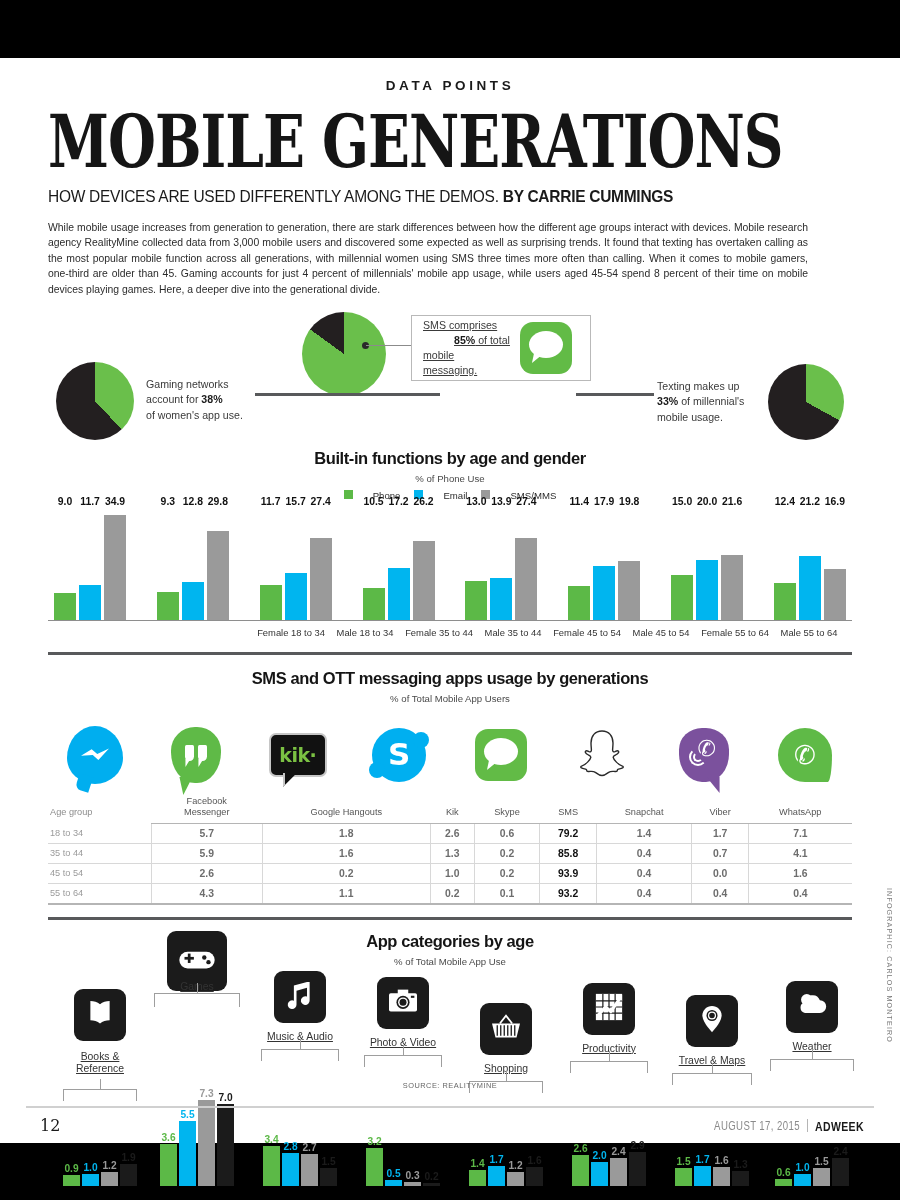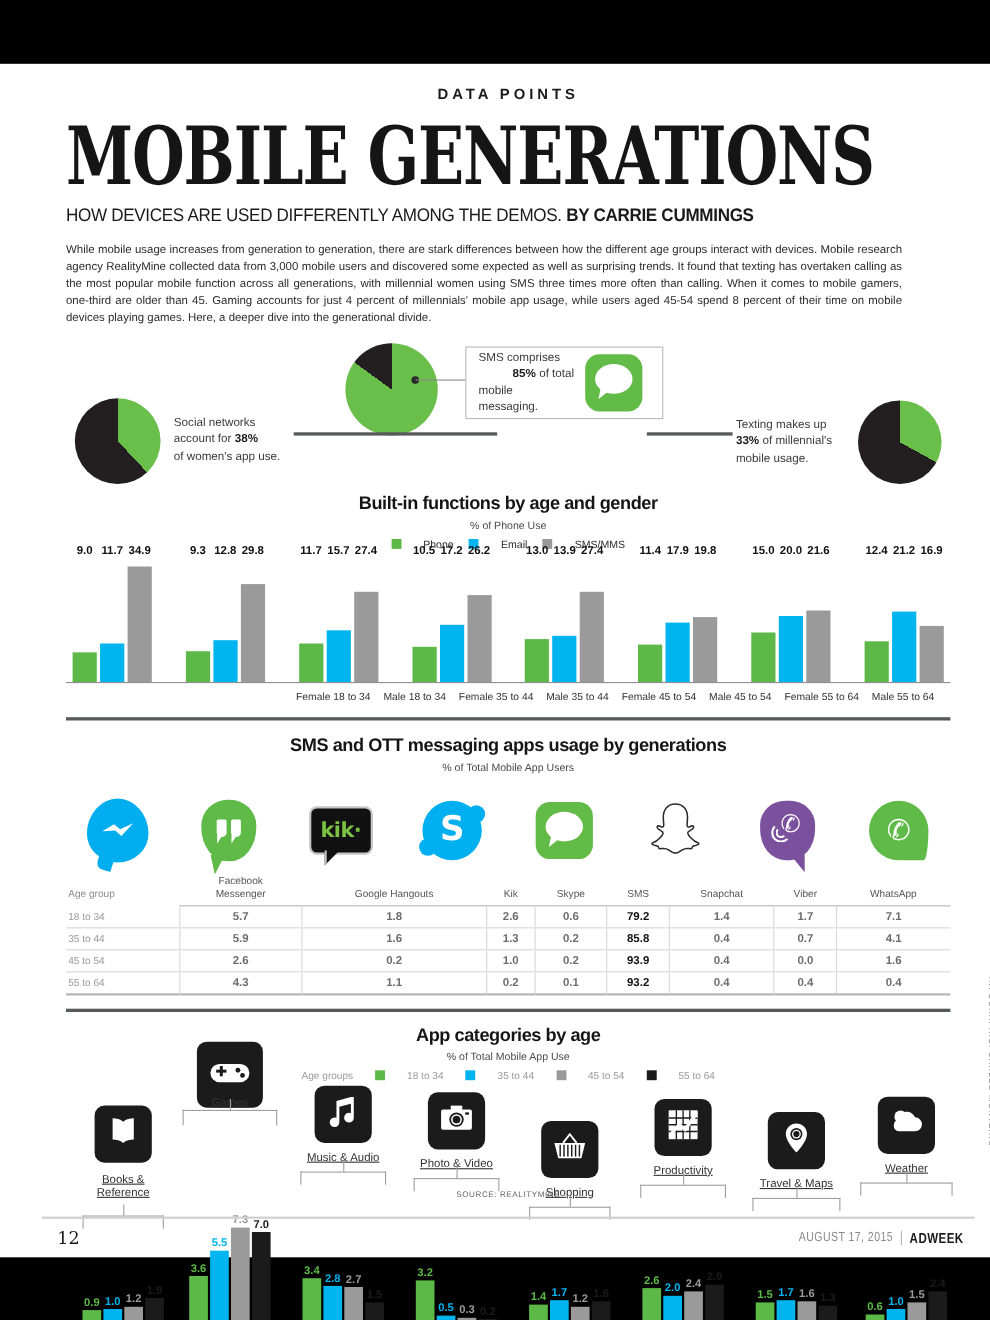--- a/index.html
+++ b/index.html
@@ -9,21 +9,20 @@
     font-family: "Liberation Sans", sans-serif;
     color: #231f20;
     position: relative;
     overflow: hidden;
   }
   .page {
     position: absolute;
     left: 0; top: 58px;
     width: 900px; height: 1085px;
     background: #ffffff;
-    padding-left: 12px;
   }
   .inner { position: relative; width: 900px; height: 1085px; }
 
   
   .kicker {
     text-align: center;
     font-weight: bold;
     font-size: 13.5px;
     letter-spacing: 3.6px;
     margin-top: 20px;
@@ -71,21 +70,21 @@
   .cap-left { left: 146px; top: 68px; width: 120px; }
   .cap-right{ left: 657px; top: 70px; width: 110px; }
 
   .sms-box {
     position: absolute; left: 411px; top: 6px;
     width: 180px; height: 66px;
     border: 1px solid #b9b9b9;
     background: #fff;
     display: flex; align-items: center;
   }
-  .sms-box .txt { font-size: 10.6px; line-height: 1.42; padding-left: 11px; color: #3a3a3a; width: 108px; }
+  .sms-box .txt { font-size: 10.6px; line-height: 1.42; padding-left: 11px; color: #3a3a3a; width: 108px; text-decoration: underline; }
   .sms-box .txt b { color: #1a1a1a; margin-left: 31px; }
   .sms-bubble-icon {
     width: 52px; height: 52px; border-radius: 13px;
     background: #62bb46; position: relative; flex: none;
   }
   .sms-bubble-icon::before {
     content: ""; position: absolute; left: 9px; top: 9px;
     width: 34px; height: 27px; border-radius: 50%; background: #fff;
   }
   .sms-bubble-icon::after {
@@ -229,21 +228,21 @@
     <div class="bigtitle">MOBILE GENERATIONS</div>
     <div class="subtitle">
       <span>HOW DEVICES ARE USED DIFFERENTLY AMONG THE DEMOS. </span><b>BY CARRIE CUMMINGS</b>
     </div>
     <div class="deck">While mobile usage increases from generation to generation, there are stark differences between how the different age groups interact with devices. Mobile research agency RealityMine collected data from 3,000 mobile users and discovered some expected as well as surprising trends. It found that texting has overtaken calling as the most popular mobile function across all generations, with millennial women using SMS three times more often than calling. When it comes to mobile gamers, one-third are older than 45. Gaming accounts for just 4 percent of millennials' mobile app usage, while users aged 45-54 spend 8 percent of their time on mobile devices playing games. Here, a deeper dive into the generational divide.</div>
   </div>
 
   <div class="band">
     <div class="pie pie-left" id="pieLeft" style="background: conic-gradient(rgb(106, 191, 75) 0deg, rgb(106, 191, 75) 136.8deg, rgb(35, 31, 32) 136.8deg, rgb(35, 31, 32) 360deg);"></div>
     <div class="cap cap-left">
-      <span>Social networks</span><br>
+      <span>Gaming networks</span><br>
       <span>account for </span><b>38%</b><br>
       <span>of women's app use.</span>
     </div>
 
     <div class="pie pie-mid" id="pieMid" style="background: conic-gradient(rgb(106, 191, 75) 0deg, rgb(106, 191, 75) 306deg, rgb(35, 31, 32) 306deg, rgb(35, 31, 32) 360deg);"></div>
     <div class="leaderdot"></div>
     <div class="leader"></div>
 
     <div class="sms-box">
       <div class="txt">
@@ -524,39 +523,20 @@
             <td>0.4</td>
           </tr>
         </tbody>
   </table>
 
   <div class="divider" style="margin-top:12px"></div>
 
   <div style="margin-top:12px">
     <div class="sec-title">App categories by age</div>
     <div class="sec-sub">% of Total Mobile App Use</div>
-    <div class="legend2" id="legend2">
-          <span class="ttl">Age groups</span>
-          <div class="lg">
-            <span class="sw" style="background:#5cb947"></span>
-            <span>18 to 34</span>
-          </div>
-          <div class="lg">
-            <span class="sw" style="background:#00b5ef"></span>
-            <span>35 to 44</span>
-          </div>
-          <div class="lg">
-            <span class="sw" style="background:#9a9a9a"></span>
-            <span>45 to 54</span>
-          </div>
-          <div class="lg">
-            <span class="sw" style="background:#1b1b1b"></span>
-            <span>55 to 64</span>
-          </div>
-        </div>
   </div>
 
   <div class="cats" id="cats">
         <div class="cat" style="left: 10px; height: 215px;">
           <div class="icon sq-icon" style="width: 52px; height: 52px; top: 18px;">
             <div style="position:absolute;left:50%;top:50%;transform:translate(-50%,-50%)"><svg width="42" height="42" viewBox="0 0 48 48">
                 <path d="M24 14c-3-2.6-7-3.6-11-3.6v22C17 32.4 21 33.4 24 36V14zm0 0c3-2.6 7-3.6 11-3.6v22c-4 0-8 1-11 3.6V14z" fill="#ffffff"></path>
               </svg></div>
           </div>
           <div class="nm" style="top: 80px;">Books &amp;<br>Reference</div>

